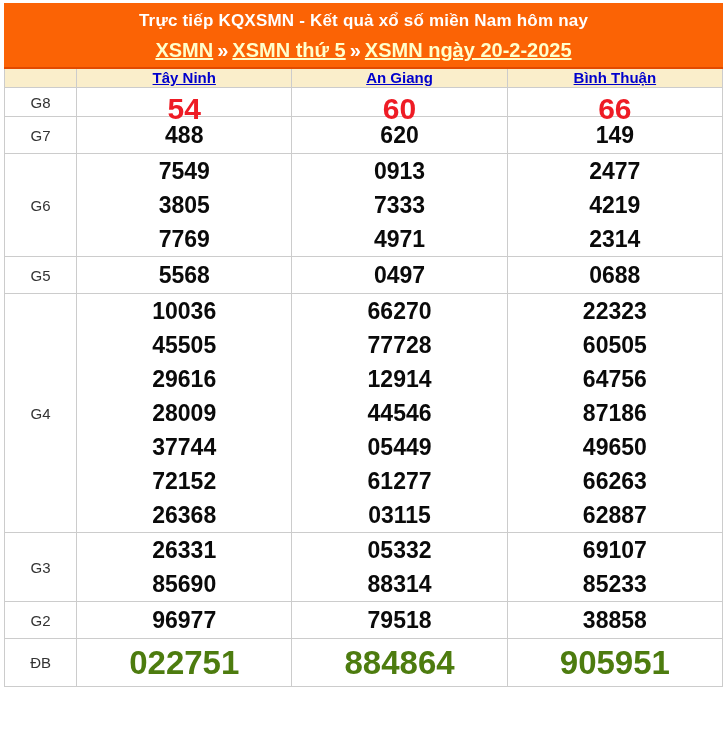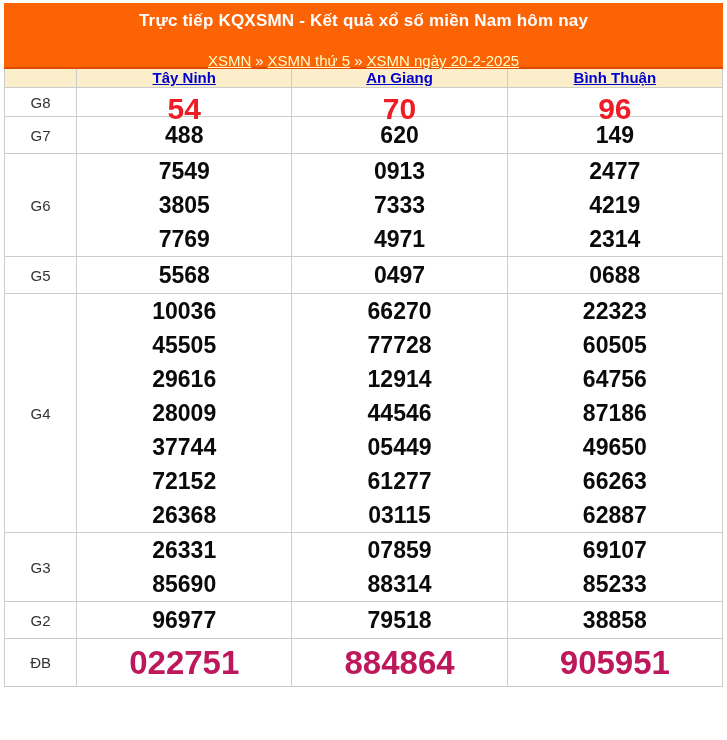--- a/index.html
+++ b/index.html
@@ -21,23 +21,23 @@
     text-align:center;
     padding-top:8px;
   }
   .banner .title {
     font-size:17px;
     font-weight:bold;
     color:#ffffff;
     letter-spacing:0.2px;
   }
   .banner .crumbs {
-    margin-top:21px;
-    font-size:15px;
-    font-weight:normal;
+    margin-top:8px;
+    font-size:20px;
+    font-weight:bold;
     color:#ffffff;
   }
   .banner .crumbs a {
     color:#ffffcc;
     text-decoration:underline;
     cursor:pointer;
   }
   .banner .crumbs .sep {
     color:#ffffff;
     text-decoration:none;
@@ -93,21 +93,21 @@
   tr.single td.nums .line { height:36px; line-height:36px; }
 
   tr.row-g8 td.nums .line {
     height:28px; line-height:42px;
     font-size:30px;
     color:#ee1c25;
   }
   tr.row-db td.nums .line {
     height:47px; line-height:47px;
     font-size:33px;
-    color:#be185d;
+    color:#4d7c0f;
   }
 </style>
 </head>
 <body>
 
 <div class="page">
 
   <div class="banner">
     <div class="title">Trực tiếp KQXSMN - Kết quả xổ số miền Nam hôm nay</div>
     <div class="crumbs">
@@ -131,24 +131,24 @@
       </tr>
     </thead>
     <tbody>
 
       <tr class="row-g8">
         <td class="prize">G8</td>
         <td class="nums">
             <div class="line">54</div>
           </td>
         <td class="nums">
-            <div class="line">70</div>
-          </td>
-        <td class="nums">
-            <div class="line">96</div>
+            <div class="line">60</div>
+          </td>
+        <td class="nums">
+            <div class="line">66</div>
           </td>
       </tr>
 
       <tr class="single">
         <td class="prize">G7</td>
         <td class="nums">
             <div class="line">488</div>
           </td>
         <td class="nums">
             <div class="line">620</div>
@@ -221,21 +221,21 @@
         </td>
       </tr>
 
       <tr>
         <td class="prize">G3</td>
         <td class="nums">
           <div class="line">26331</div>
           <div class="line">85690</div>
         </td>
         <td class="nums">
-          <div class="line">07859</div>
+          <div class="line">05332</div>
           <div class="line">88314</div>
         </td>
         <td class="nums">
           <div class="line">69107</div>
           <div class="line">85233</div>
         </td>
       </tr>
 
       <tr class="single">
         <td class="prize">G2</td>

